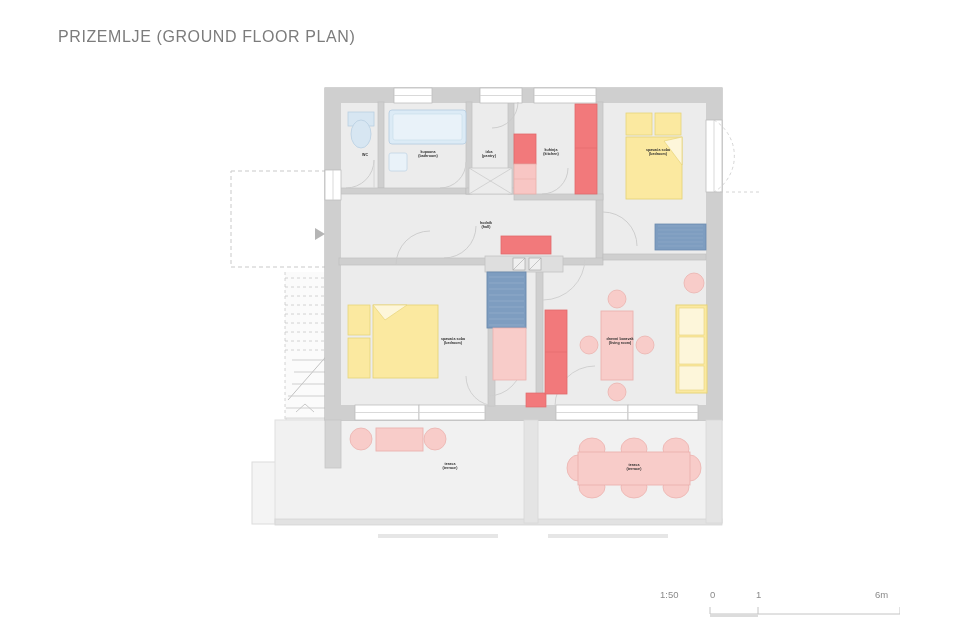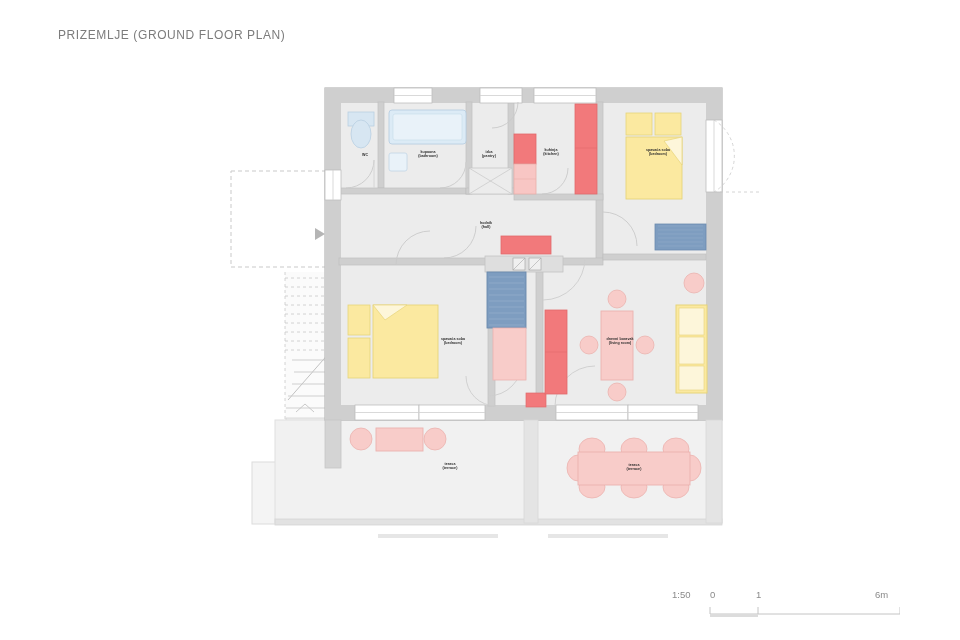--- a/index.html
+++ b/index.html
@@ -7,21 +7,21 @@
   body{
     width:960px;height:640px;
     background:#ffffff;
     font-family:"Liberation Sans", sans-serif;
     overflow:hidden;
     position:relative;
   }
   #page-title{
     position:absolute;
     left:58px; top:28px;
-    font-size:12px;
+    font-size:16px;
     letter-spacing:0.6px;
     color:#7c7c7c;
     font-weight:400;
     white-space:nowrap;
   }
   #plan-canvas{
     position:absolute; left:0; top:0;
     width:960px; height:640px;
   }
   .room-label{
@@ -363,21 +363,21 @@
 <div class="room-label" style="left:450px;top:466px;">
   <span>terasa</span>
   <span class="sub">(terrace)</span>
 </div>
 <div class="room-label" style="left:634px;top:467px;">
   <span>terasa</span>
   <span class="sub">(terrace)</span>
 </div>
 
 <div id="scalebar">
-  <div class="sc-txt" style="left:12px;top:1px;">1:50</div>
+  <div class="sc-txt" style="left:0px;top:1px;">1:50</div>
   <div class="sc-txt" style="left:50px;top:1px;">0</div>
   <div class="sc-txt" style="left:96px;top:1px;">1</div>
   <div class="sc-txt" style="left:215px;top:1px;">6m</div>
   <svg width="240" height="22" viewBox="0 0 240 22" style="position:absolute;left:0;top:14px;">
     <line x1="50" y1="12" x2="240" y2="12" stroke="#c4c4c4" stroke-width="1"></line>
     <line x1="50" y1="12" x2="50" y2="5" stroke="#c4c4c4" stroke-width="1"></line>
     <line x1="98" y1="12" x2="98" y2="5" stroke="#c4c4c4" stroke-width="1"></line>
     <line x1="240" y1="12" x2="240" y2="5" stroke="#c4c4c4" stroke-width="1"></line>
     <rect x="50" y="12" width="48" height="3" fill="#dcdcdc"></rect>
   </svg>

